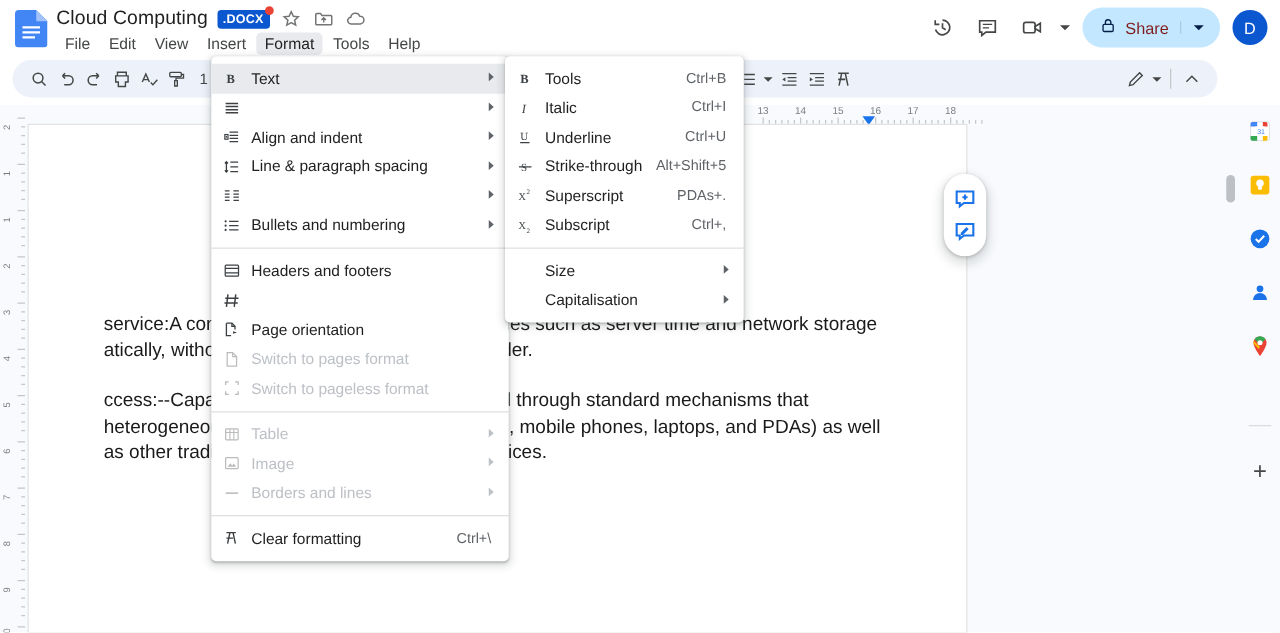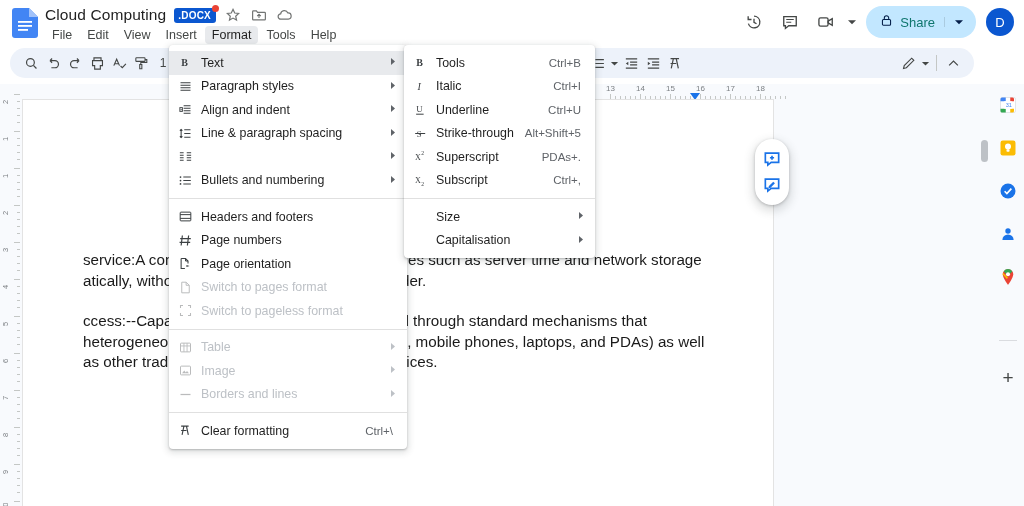--- a/index.html
+++ b/index.html
@@ -26,21 +26,21 @@
   .hdr-icon { width: 18px; height: 18px; opacity: .75; cursor: pointer; }
   .menubar { position: absolute; left: 45px; top: 26px; display: flex; gap: 1px; }
   .menu-item {
     font-size: 12.5px; color: #444746; padding: 2px 7px; border-radius: 4px; cursor: pointer;
   }
   .menu-item.active { background: #e8eaed; color: #1f1f1f; }
 
   .hdr-right { position: absolute; right: 10px; top: 6px; display: flex; align-items: center; gap: 4px; }
   .hdr-btn { width: 32px; height: 32px; display: flex; align-items: center; justify-content: center; border-radius: 50%; cursor: pointer; }
   .share-btn {
-    display: flex; align-items: center; gap: 6px; background: #c2e7ff; color: #0f766e;
+    display: flex; align-items: center; gap: 6px; background: #c2e7ff; color: #7f1d1d;
     height: 32px; padding: 0 12px 0 13px; border-radius: 16px; font-size: 13px; cursor: pointer; margin-left: 4px;
   }
   .share-caret { border-left: 1px solid rgba(0,0,0,.12); padding-left: 9px; margin-left: 3px; display:flex; align-items:center;}
   .avatar {
     width: 28px; height: 28px; border-radius: 50%; background: #0b57d0; color: #fff;
     display: flex; align-items: center; justify-content: center; font-size: 13px; margin-left: 6px; cursor: pointer;
   }
 
   
   .toolbar {
@@ -576,21 +576,20 @@
           </svg></span>
       </div>
       <div class="mi">
         <span class="ic">
           <svg width="15" height="15" viewBox="0 0 24 24">
             <g stroke="#3c4043" stroke-width="1.8">
               <path d="M4 6h16M4 10h16M4 14h16M4 18h16"></path>
             </g>
           </svg>
         </span>
-        <span class="lb">Paragraph styles</span>
         <span class="arw"><svg width="7" height="9" viewBox="0 0 7 9">
             <path d="M1 1l4 3.5L1 8z" fill="currentColor"></path>
           </svg></span>
       </div>
       <div class="mi">
         <span class="ic">
           <svg width="15" height="15" viewBox="0 0 24 24">
             <g stroke="#3c4043" stroke-width="1.7">
               <path d="M9 6h11M9 10h11M9 14h11M9 18h11"></path>
             </g>
@@ -659,21 +658,20 @@
         <span class="lb">Headers and footers</span>
       </div>
       <div class="mi">
         <span class="ic">
           <svg width="15" height="15" viewBox="0 0 24 24">
             <g stroke="#3c4043" stroke-width="1.9">
               <path d="M7 4L5 20M17 4l-2 16M3.5 9h17M2.5 15h17"></path>
             </g>
           </svg>
         </span>
-        <span class="lb">Page numbers</span>
       </div>
       <div class="mi">
         <span class="ic">
           <svg width="15" height="15" viewBox="0 0 24 24">
             <path fill="none" stroke="#3c4043" stroke-width="1.7" d="M5 4h7l4 4v4"></path>
             <path fill="none" stroke="#3c4043" stroke-width="1.7" d="M5 4v16h6"></path>
             <path fill="#3c4043" d="M13.5 14.5l5 1.5-5 1.5z"></path>
             <path fill="none" stroke="#3c4043" stroke-width="1.6" d="M12 4v4h4"></path>
           </svg>
         </span>

